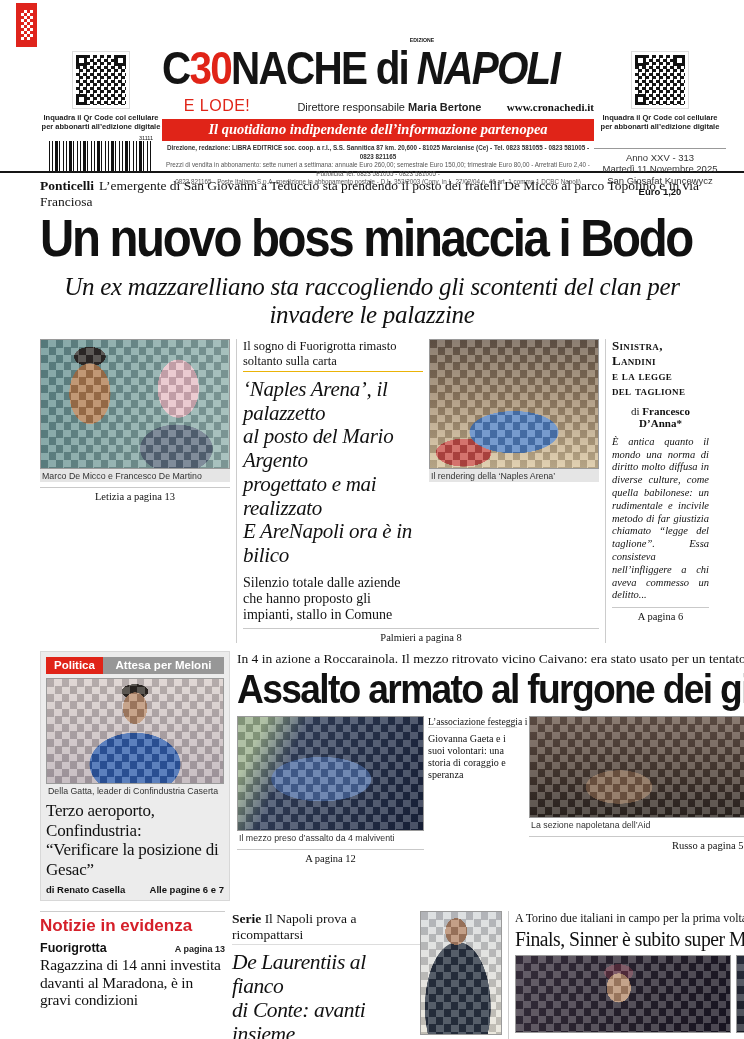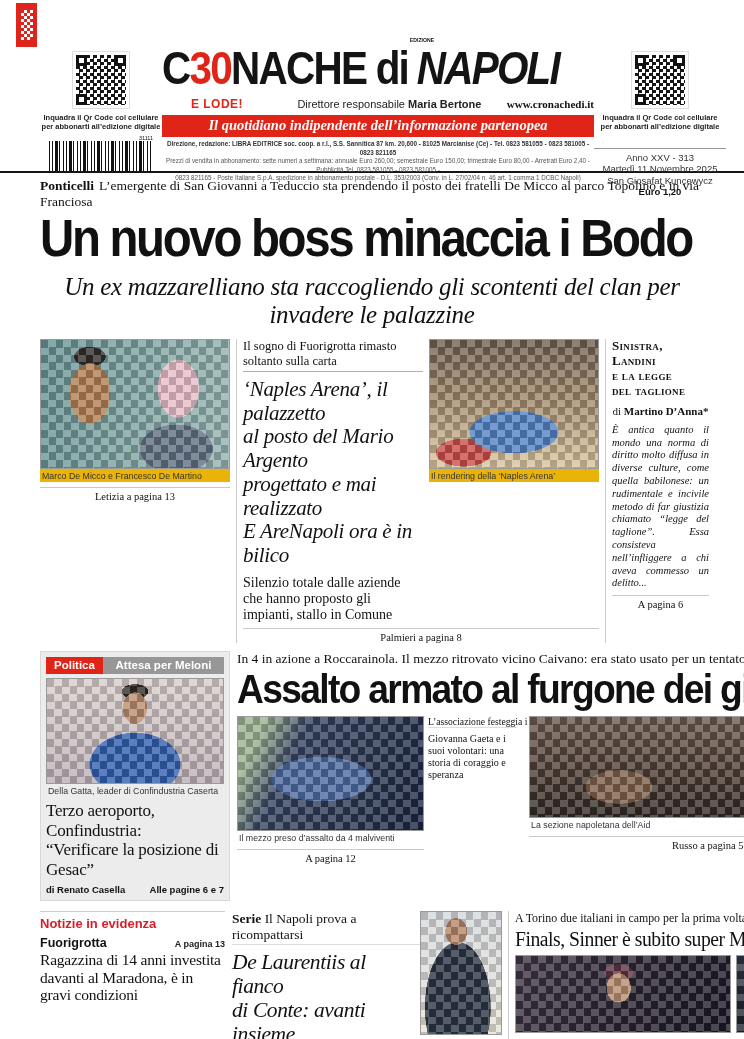--- a/index.html
+++ b/index.html
@@ -30,21 +30,21 @@
       background:repeating-linear-gradient(90deg,#111 0 1px,#fff 1px 3px,#111 3px 4px,#fff 4px 6px,#111 6px 9px,#fff 9px 10px,#111 10px 11px,#fff 11px 14px);}
 
   .logo-line{font-family:"Liberation Sans",sans-serif;font-weight:bold;font-size:47px;line-height:1;
              letter-spacing:-2px;white-space:nowrap;display:inline-block;transform:scaleX(.86);
              transform-origin:left center;color:#141414;}
   .logo-red{color:#e02418;}
   .logo-napoli{font-style:italic;position:relative;padding-left:10px;}
   .edizione{position:absolute;left:2px;top:-4px;font-size:6px;letter-spacing:0;font-style:normal;
             transform:none;color:#141414;}
   .mh-subrow{display:flex;align-items:baseline;margin-top:6px;}
-  .elode{color:#e02418;font-family:"Liberation Sans",sans-serif;font-weight:bold;font-size:12px;
+  .elode{color:#e02418;font-family:"Liberation Sans",sans-serif;font-weight:normal;font-size:16px;
          letter-spacing:.5px;width:110px;text-align:center;flex:none;}
   .director{flex:1;text-align:center;font-size:11px;font-family:"Liberation Sans",sans-serif;color:#222;}
   .director b{font-weight:bold;}
   .website{font-weight:bold;font-size:11px;flex:none;}
   .tagline{background:#e02418;color:#fff;font-style:italic;font-weight:bold;font-size:14.5px;
            text-align:center;padding:2px 0 3px;margin-top:4px;}
   .fineprint{margin-top:3px;text-align:center;font-family:"Liberation Sans",sans-serif;
              font-size:6.3px;line-height:1.35;color:#555;}
   .fineprint .fp1{color:#333;font-weight:bold;}
 
@@ -57,21 +57,21 @@
   .kicker{font-size:13.5px;margin-top:5px;}
   .kicker .kplace{font-weight:bold;margin-right:5px;}
   .lead-headline{font-family:"Liberation Sans",sans-serif;font-weight:bold;font-size:51px;
                  letter-spacing:-2.5px;line-height:1;margin-top:3px;white-space:nowrap;}
   .lead-sub{font-style:italic;font-size:25px;text-align:center;margin-top:9px;letter-spacing:-.3px;}
 
   
   .ph{position:relative;border:1px solid #9a9a9a;overflow:hidden;background:#ccc;}
   .ph::after{content:"";position:absolute;inset:0;
      background:repeating-conic-gradient(rgba(255,255,255,.22) 0% 25%,rgba(20,20,30,.18) 0% 50%) 0 0/15px 15px;}
-  .caption{font-family:"Liberation Sans",sans-serif;font-size:8.8px;color:#333;padding:2px 2px 1px;background:#eab308;}
+  .caption{font-family:"Liberation Sans",sans-serif;font-size:8.8px;color:#333;padding:2px 2px 1px;background:#e5e5e5;}
   .pageref{font-size:10.5px;text-align:center;border-top:1px solid #c9c9c9;margin-top:5px;padding-top:3px;}
 
   
   .ph-demicco{background:
      radial-gradient(ellipse 34px 50px at 26% 42%,#b07b4e 0 60%,transparent 61%),
      radial-gradient(ellipse 26px 16px at 26% 13%,#2e2a26 0 60%,transparent 61%),
      radial-gradient(ellipse 34px 48px at 73% 38%,#e6bcc4 0 60%,transparent 61%),
      radial-gradient(ellipse 60px 40px at 72% 85%,#5c6c7e 0 60%,transparent 61%),
      linear-gradient(100deg,#628e8e,#7fa3a0 55%,#93b2ae);}
   .ph-arena{background:
@@ -136,21 +136,21 @@
   .mezzo-col{width:187px;flex:none;}
   .disl-col{width:97px;flex:none;padding:0 4px;}
   .disl-kicker{font-size:10.5px;border-bottom:1px solid #ddd;white-space:nowrap;transform:scaleX(.92);transform-origin:left;}
   .disl-head{font-style:italic;font-size:18.5px;line-height:1.08;margin-top:4px;letter-spacing:-.4px;}
   .disl-sub{font-size:11px;line-height:1.1;margin-top:4px;transform:scaleX(.92);transform-origin:left;width:108%;}
   .aid-col{flex:1;}
 
   
   .band3{display:flex;margin-top:10px;}
   .notizie{width:185px;flex:none;border-top:1px solid #ccc;padding-top:4px;}
-  .notizie-title{color:#d5202a;font-family:"Liberation Sans",sans-serif;font-weight:bold;font-size:13px;}
+  .notizie-title{color:#d5202a;font-family:"Liberation Sans",sans-serif;font-weight:bold;font-size:17px;}
   .nitem{margin-top:5px;}
   .nitem-head{display:flex;justify-content:space-between;align-items:baseline;
               font-family:"Liberation Sans",sans-serif;}
   .nplace{font-weight:bold;font-size:12.5px;}
   .npage{font-size:9px;font-weight:bold;color:#222;}
   .ntext{font-size:15.5px;line-height:1.12;letter-spacing:-.2px;margin-top:1px;}
   .band3-right{flex:1;padding-left:7px;}
   .sport-row{display:flex;}
   .serie-col{width:270px;flex:none;display:flex;}
   .serie-text{width:188px;flex:none;}
@@ -263,21 +263,21 @@
       </div>
 
       <div class="vdiv"></div>
 
       <div class="col4">
         <div class="opinion-title pre">Sinistra, Landini
 e la legge
 del taglione</div>
         <div class="opinion-byline">
           <span>di</span>
-          <b>Martino D’Anna*</b>
+          <b>Francesco D’Anna*</b>
         </div>
         <div class="opinion-body">È antica quanto il mondo una norma di diritto molto diffusa in diverse culture, come quella babilonese: un rudimentale e incivile metodo di far giustizia chiamato “legge del taglione”. Essa consisteva nell’infliggere a chi aveva commesso un delitto...</div>
         <div class="pageref">A pagina 6</div>
       </div>
     </section>
 
     <section class="band2">
 
       <div class="politica-box">
         <div class="politica-header">

